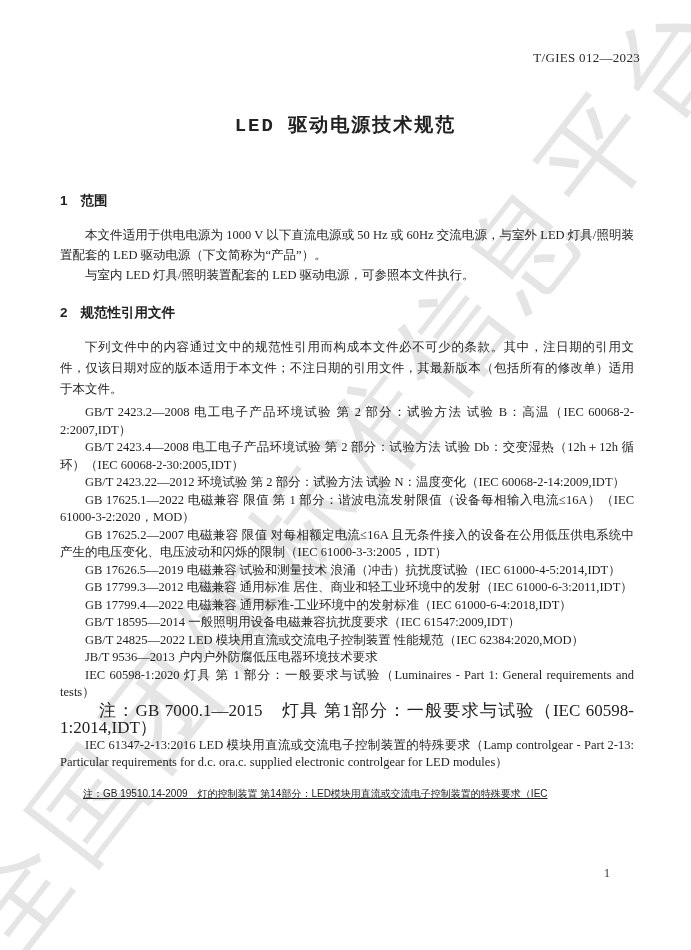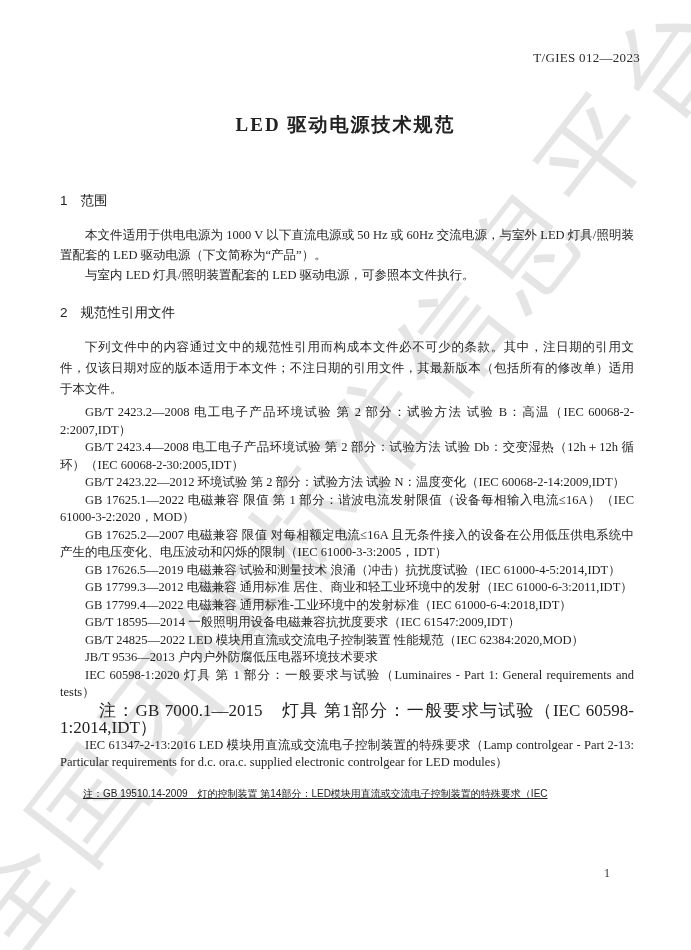--- a/index.html
+++ b/index.html
@@ -34,36 +34,36 @@
     font-size: 13px;
     letter-spacing: 0.3px;
     color: #2a2a2a;
     z-index: 1;
   }
   .title {
     position: absolute;
     top: 112px; left: 0; right: 0;
     margin: 0;
     text-align: center;
-    font-family: Liberation Serif, serif;
+    font-family: Liberation Mono, monospace;
     font-weight: bold;
     font-size: 19px;
     letter-spacing: 2px;
     color: #222;
     z-index: 1;
   }
   .body-text {
     position: absolute;
     top: 192px; left: 60px; right: 57px;
     z-index: 1;
   }
   .sec-heading {
     margin: 0 0 15px 0;
     font-family: "Liberation Sans", "DejaVu Sans", sans-serif;
-    font-weight: normal;
+    font-weight: bold;
     font-size: 13.5px;
     color: #222;
   }
   .sec-heading .sec-num { margin-right: 13px; }
   .sec-heading.second { margin-top: 19px; }
   p {
     margin: 0;
     text-indent: 2em;
     text-align: justify;
     font-size: 12.5px;

